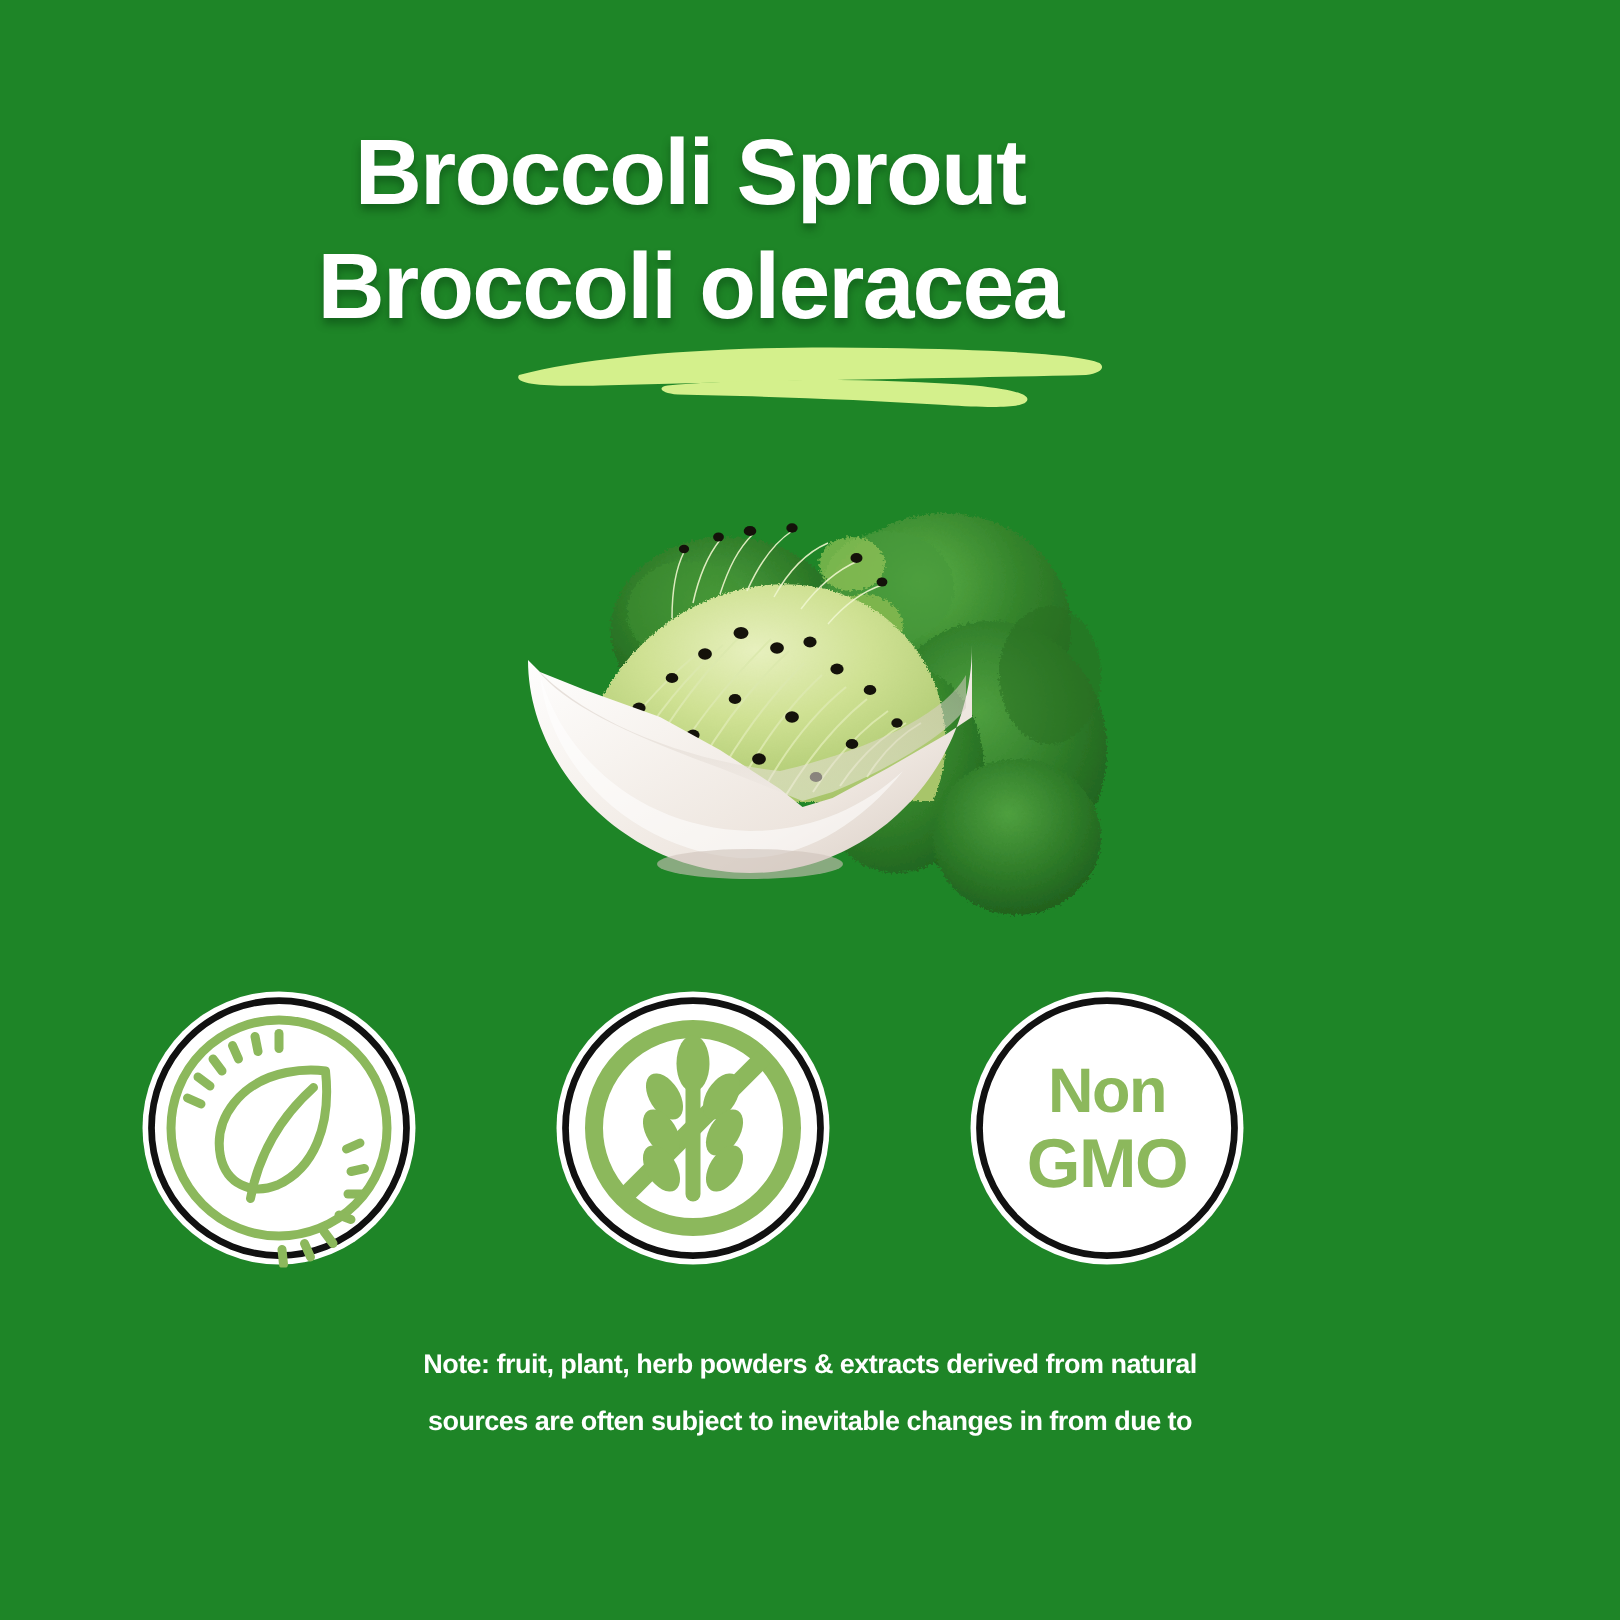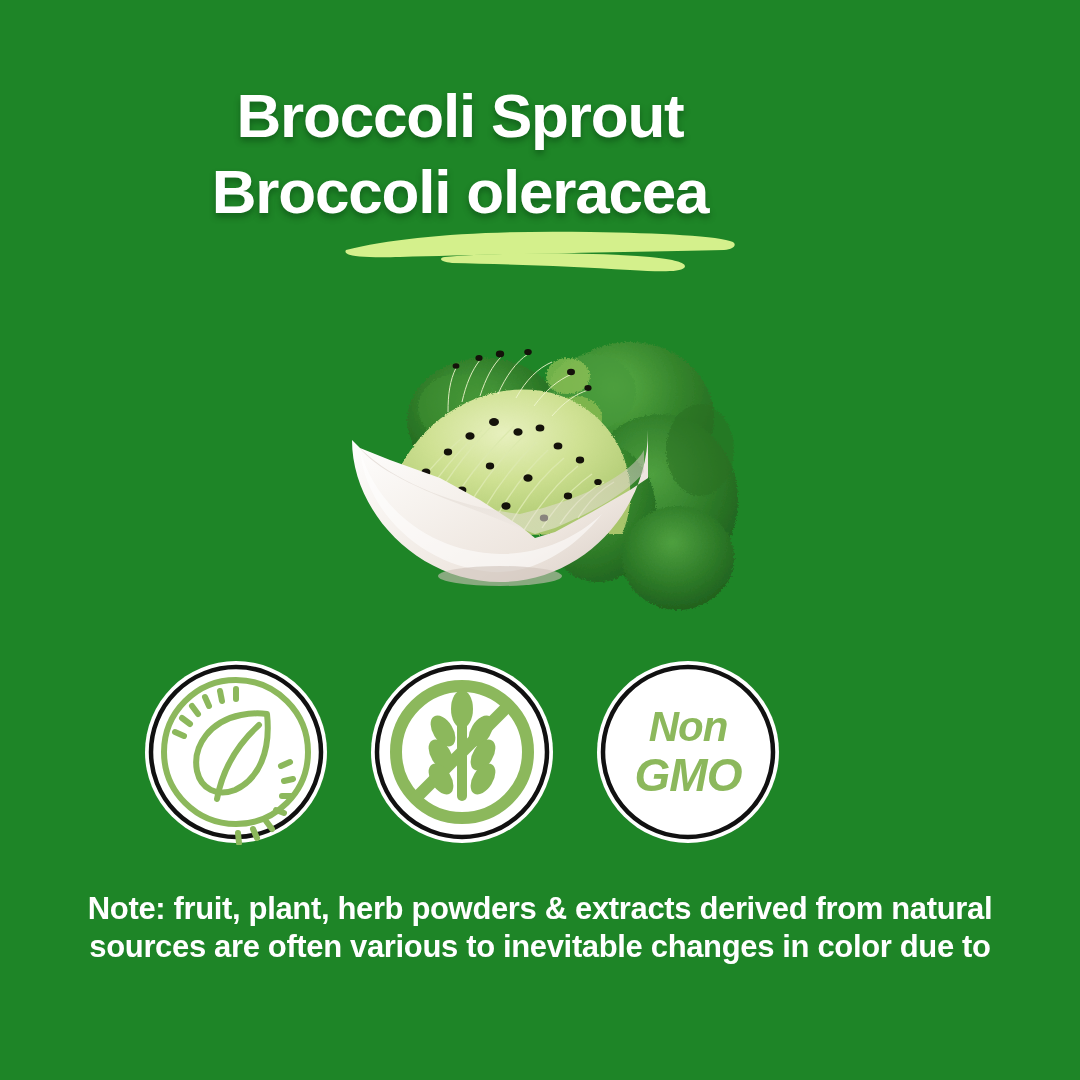--- a/index.html
+++ b/index.html
@@ -62,22 +62,21 @@
   
   #badge-row {
     position: absolute;
     top: 652px;
     left: 0;
     width: 924px;
     height: 200px;
     display: flex;
     justify-content: center;
     align-items: center;
-    gap: 40px;
-    font-style: italic;
+    gap: 90px;
   }
   .badge {
     position: relative;
     width: 186px;
     height: 186px;
     flex: 0 0 auto;
   }
   .badge svg { display: block; }
 
   
@@ -86,21 +85,21 @@
     top: 890px;
     left: 60px;
     width: 960px;
     text-align: center;
   }
   .note-line {
     display: block;
     color: #FFFFFF;
     font-family: "Liberation Sans", sans-serif;
     font-weight: 700;
-    font-size: 31px;
+    font-size: 18px;
     line-height: 38px;
     letter-spacing: -0.35px;
     white-space: nowrap;
   }
 </style>
 </head>
 <body>
 
 <div id="card">
 
@@ -306,16 +305,16 @@
         <circle cx="93" cy="93" r="85" fill="none" stroke="#111111" stroke-width="4.5"></circle>
         <circle cx="93" cy="93" r="80" fill="#FFFFFF"></circle>
         <text x="93" y="82" text-anchor="middle" fill="#8CB85C" font-family="Liberation Sans, sans-serif" font-weight="700" font-size="42" letter-spacing="-1">Non</text>
         <text x="93" y="132" text-anchor="middle" fill="#8CB85C" font-family="Liberation Sans, sans-serif" font-weight="700" font-size="46" letter-spacing="-1">GMO</text>
       </svg>
     </div>
   </div>
 
   <div id="note-block">
     <span class="note-line">Note: fruit, plant, herb powders &amp; extracts derived from natural</span>
-    <span class="note-line">sources are often various to inevitable changes in color due to</span>
+    <span class="note-line">sources are often subject to inevitable changes in from due to</span>
   </div>
 
 </div>
 
 </body></html>

